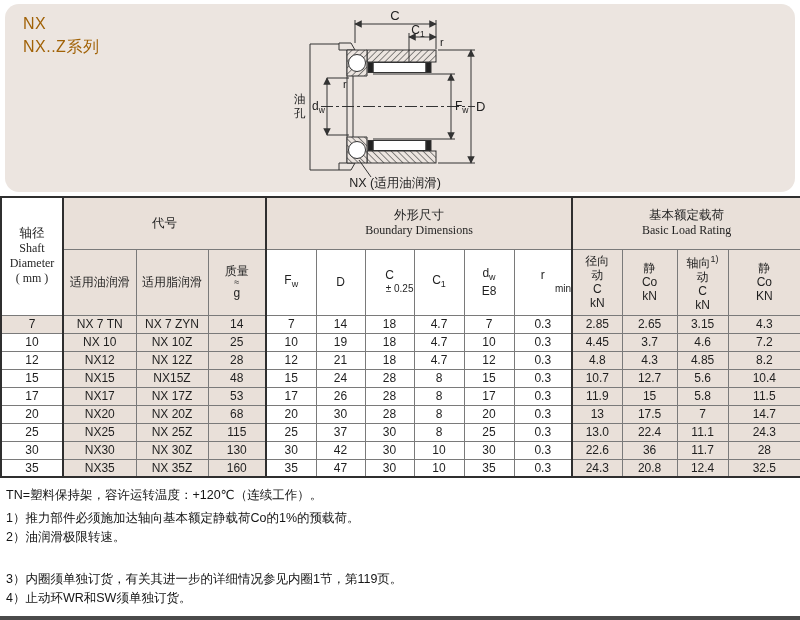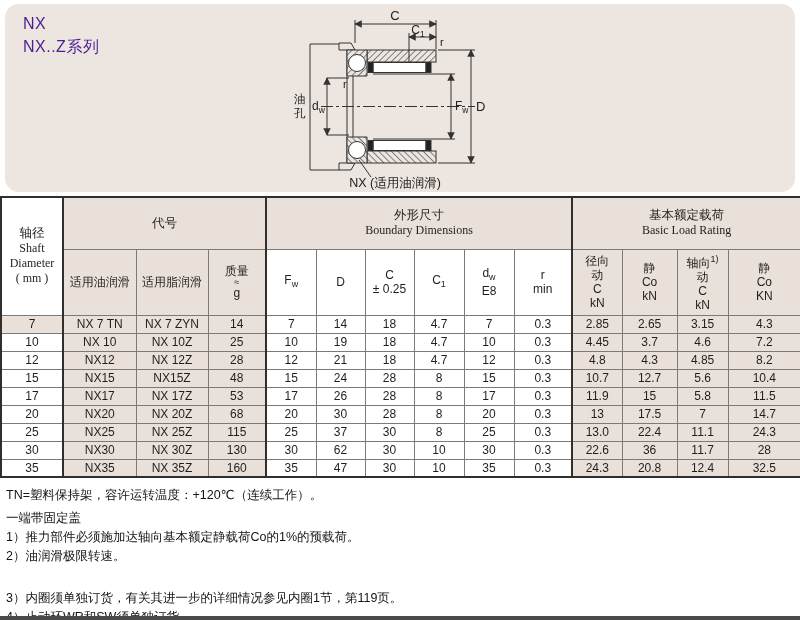--- a/index.html
+++ b/index.html
@@ -8,21 +8,21 @@
     background:#ffffff;
     font-family:"Liberation Sans","DejaVu Sans",sans-serif;
     color:#1f1f1f;
   }
   .panel {
     position:absolute; left:5px; top:4px; width:790px; height:188px;
     background:#ece5e0; border-radius:14px;
   }
   .titles {
     position:absolute; left:18px; top:8px;
-    font-size:16px; line-height:1.45; color:#4c1d95; letter-spacing:0.5px;
+    font-size:16px; line-height:1.45; color:#a16207; letter-spacing:0.5px;
   }
   svg.drawing { position:absolute; left:283px; top:4px; }
   svg.drawing text { font-family:"Liberation Sans","DejaVu Sans",sans-serif; fill:#222; }
 
   table.tbl {
     position:absolute; left:0; top:196px; width:800px;
     border-collapse:collapse; table-layout:fixed;
     border:2px solid #2f2f2f; color:#1f1f1f;
   }
   .tbl th, .tbl td {
@@ -32,21 +32,21 @@
   .shaded { background:#e9e0d9; }
   .sep { border-left:2px solid #2f2f2f !important; }
   tr.group-row { height:52px; }
   tr.sub-row { height:66px; }
   tr.group-row th { font-size:12.5px; line-height:15px; }
   tr.sub-row th { font-size:12px; line-height:14px; }
   tbody tr { height:18px; }
   tbody td { font-size:12px; }
   .tbl sub { font-size:9px; }
   .tbl sup { font-size:9px; }
-  .small { font-size:12px; }
+  .small { font-size:10px;text-align:right; }
   .approx { font-size:9px; line-height:8px; }
   .en { font-size:12px;font-family:Liberation Serif, serif; }
 
   .fnotes {
     position:absolute; left:6px; top:487px; width:780px;
     font-size:12.5px; color:#141414;
   }
   .fnotes div { line-height:17px; margin-bottom:2px; }
   .fnotes div.gap-after { margin-bottom:6px; }
   .fnotes div.gap-before { margin-top:25px; }
@@ -329,21 +329,21 @@
         <td class="shaded">22.4</td>
         <td class="shaded">11.1</td>
         <td class="shaded">24.3</td>
       </tr>
       <tr>
         <td>30</td>
         <td class="shaded sep">NX30</td>
         <td class="shaded">NX 30Z</td>
         <td class="shaded">130</td>
         <td class="sep">30</td>
-        <td>62</td>
+        <td>42</td>
         <td>30</td>
         <td>10</td>
         <td>30</td>
         <td>0.3</td>
         <td class="shaded sep">22.6</td>
         <td class="shaded">36</td>
         <td class="shaded">11.7</td>
         <td class="shaded">28</td>
       </tr>
       <tr>
@@ -360,20 +360,19 @@
         <td class="shaded sep">24.3</td>
         <td class="shaded">20.8</td>
         <td class="shaded">12.4</td>
         <td class="shaded">32.5</td>
       </tr>
     </tbody>
 </table>
 
 <div class="fnotes">
   <div class="gap-after">TN=塑料保持架，容许运转温度：+120℃（连续工作）。</div>
-  <div>一端带固定盖</div>
   <div>1）推力部件必须施加达轴向基本额定静载荷Co的1%的预载荷。</div>
   <div>2）油润滑极限转速。</div>
   <div class="gap-before">3）内圈须单独订货，有关其进一步的详细情况参见内圈1节，第119页。</div>
   <div>4）止动环WR和SW须单独订货。</div>
 </div>
 
 <div class="bottom-bar"></div>
 
 </body></html>

